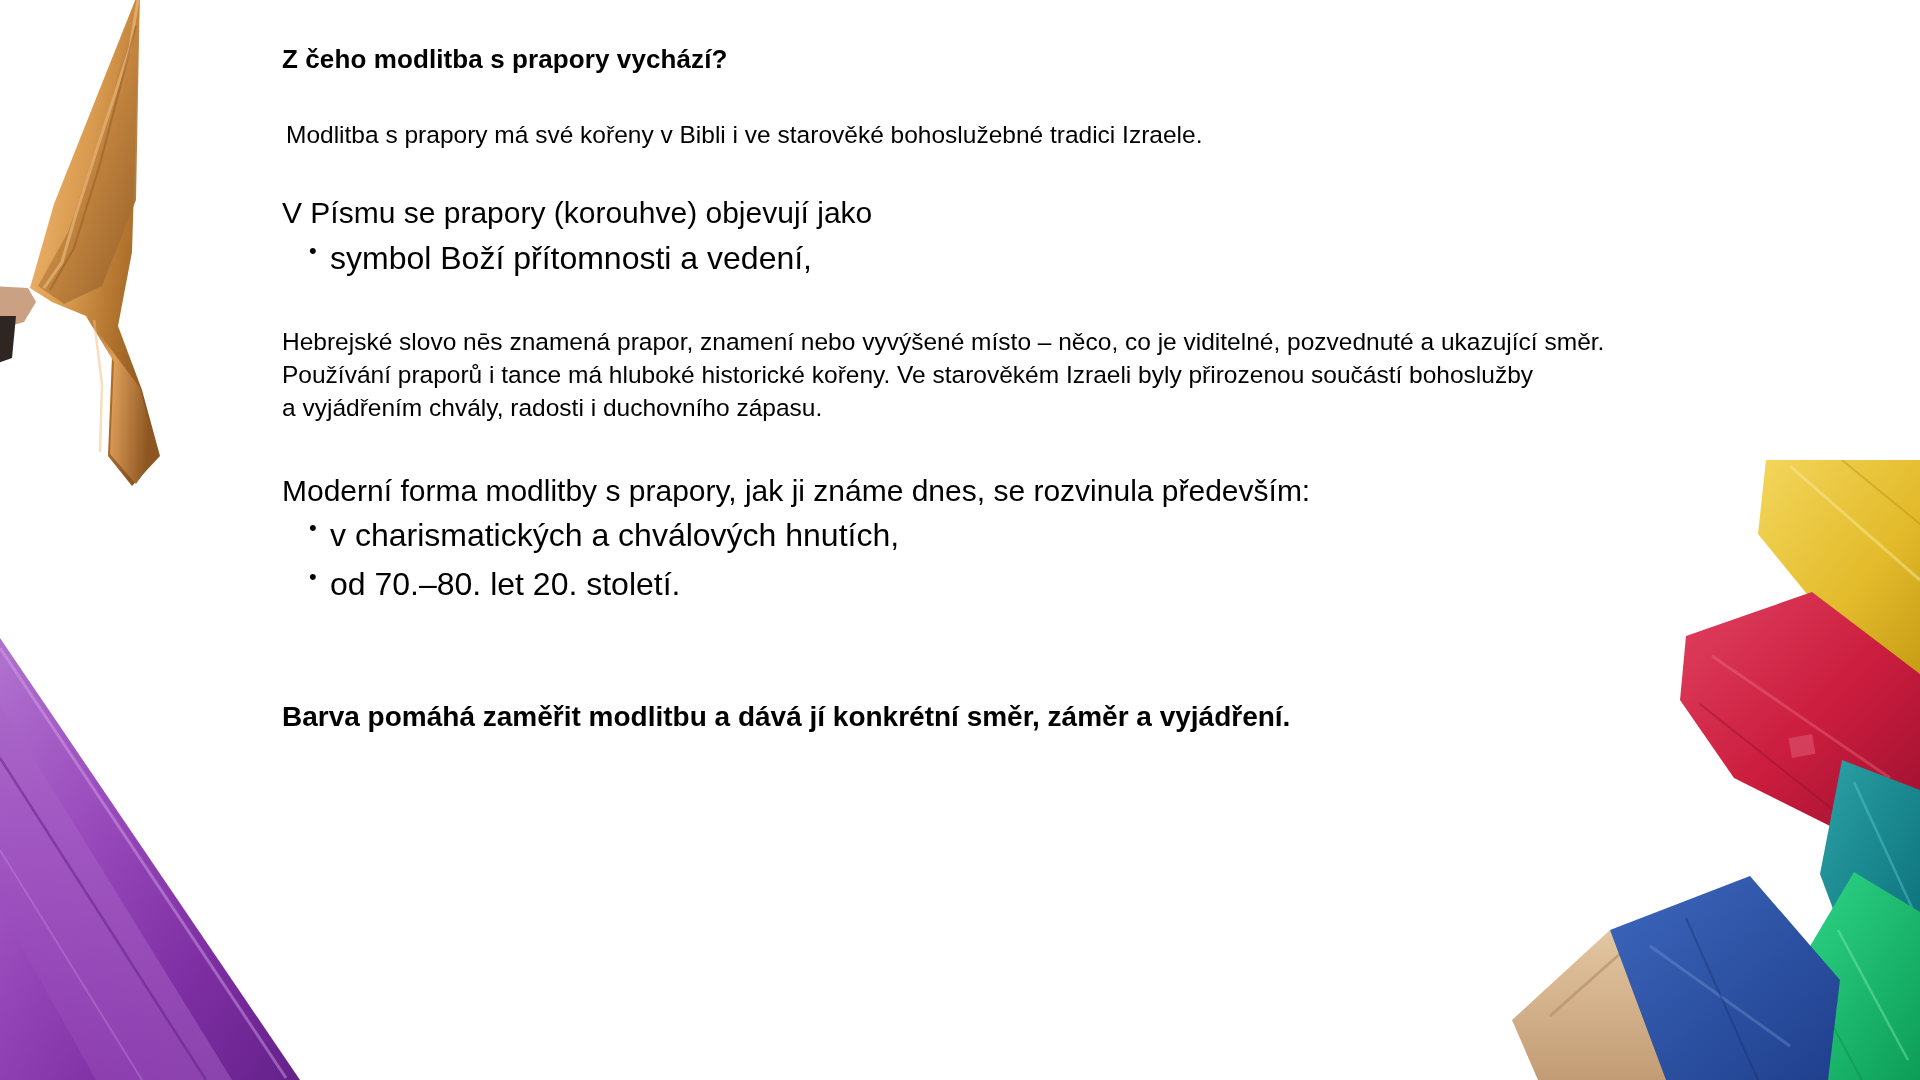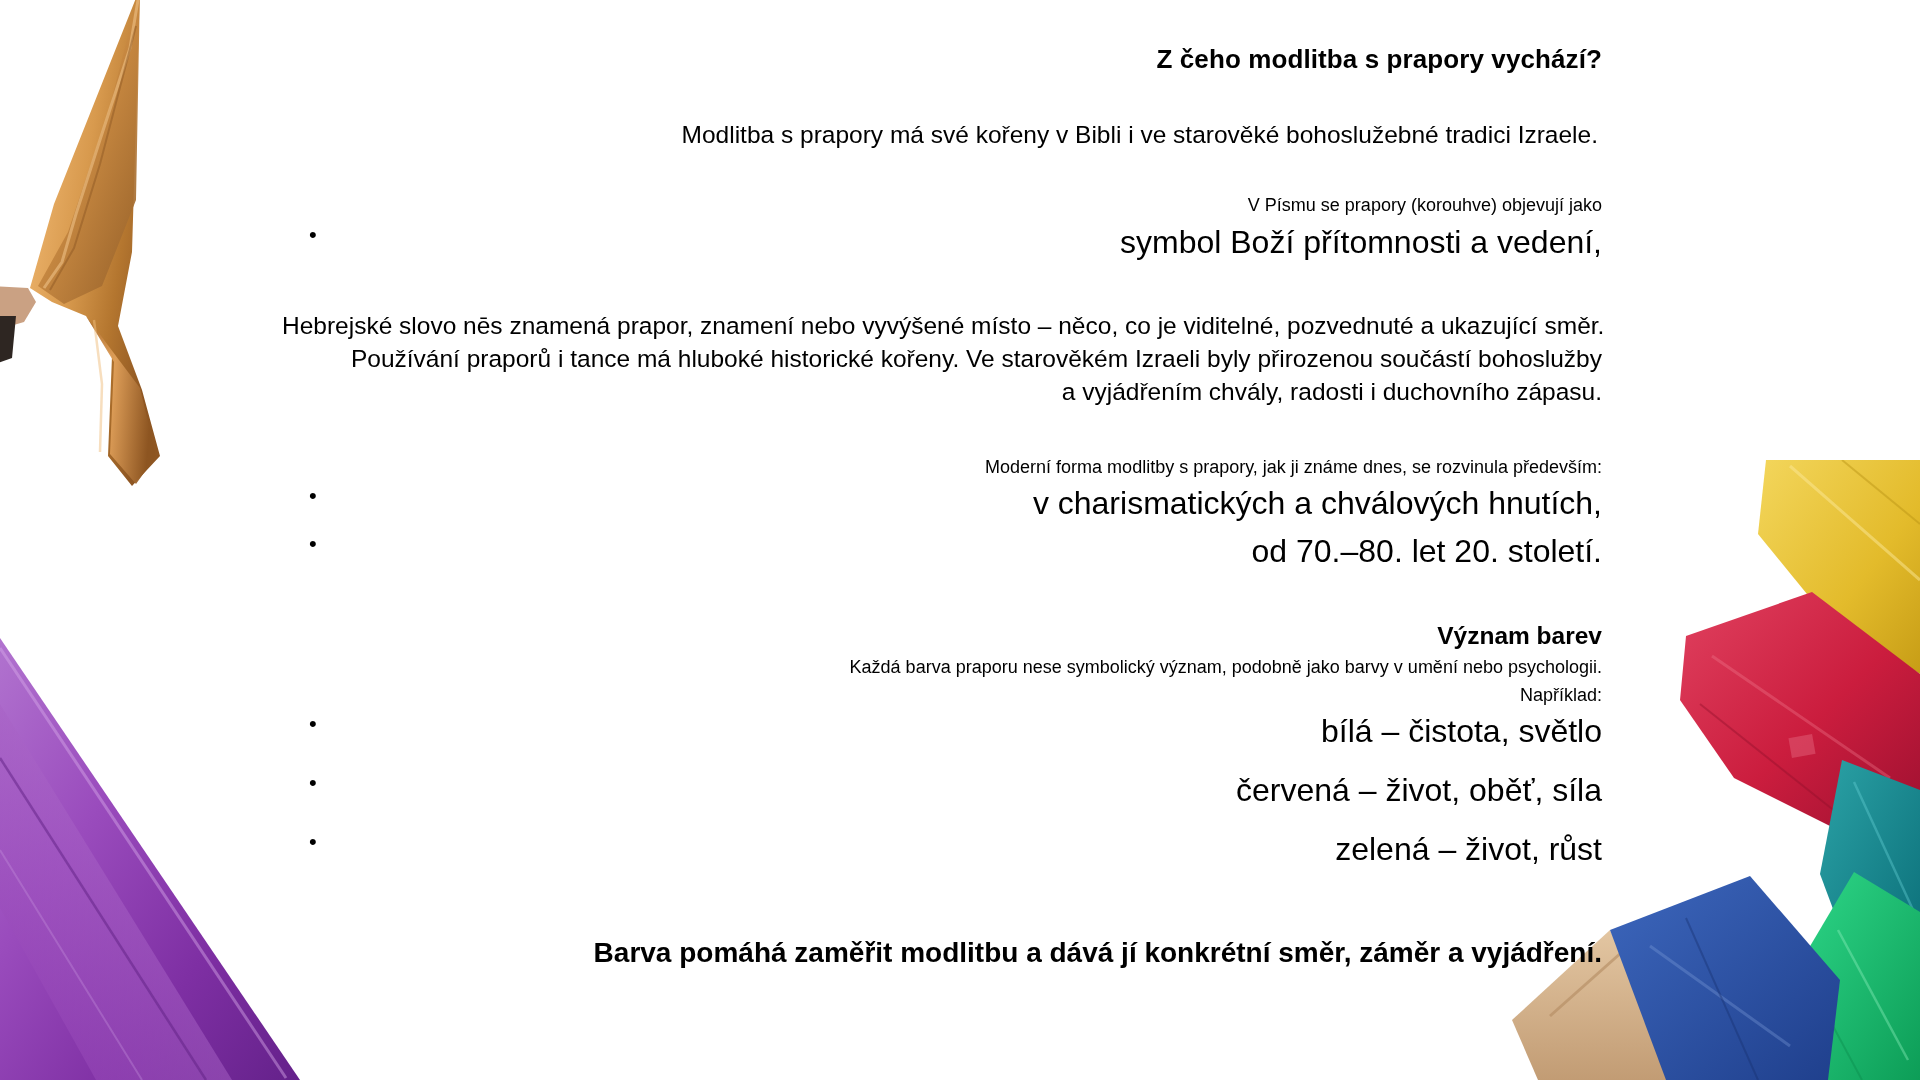--- a/index.html
+++ b/index.html
@@ -54,40 +54,39 @@
   }
   #flag-cluster svg { display: block; width: 100%; height: 100%; }
 
   
 
   #content {
     position: absolute;
     left: 282px;
     top: 42px;
     width: 1320px;
-    text-align: right;
   }
 
   .slide-title {
     font-size: 26px;
     font-weight: bold;
     line-height: 1.32;
     letter-spacing: 0.1px;
     margin: 0 0 42px 0;
   }
 
   .para {
     font-size: 24.5px;
     line-height: 1.35;
     margin: 4px;
     white-space: pre-wrap;
   }
 
   .lead {
-    font-size: 18px;
+    font-size: 30px;
     line-height: 1.35;
     margin: 0 0 3px 0;
   }
 
   ul.bullets {
     list-style: none;
     margin: 0;
     padding: 0;
   }
   ul.bullets li {
@@ -273,29 +272,19 @@
     <div>
       <p class="lead">Moderní forma modlitby s prapory, jak ji známe dnes, se rozvinula především:</p>
       <ul class="bullets">
         <li>v charismatických a chválových hnutích,</li>
         <li>od 70.–80. let 20. století.</li>
       </ul>
     </div>
 
     <div class="gap-lg"></div>
 
-    <div>
-      <p class="subhead">Význam barev</p>
-      <p class="lead">Každá barva praporu nese symbolický význam, podobně jako barvy v umění nebo psychologii.</p>
-      <p class="lead">Například:</p>
-      <ul class="bullets wide">
-        <li>bílá – čistota, světlo</li>
-        <li>červená – život, oběť, síla</li>
-        <li>zelená – život, růst</li>
-      </ul>
-    </div>
 
     <div class="gap-lg"></div>
 
     <p class="closing">Barva pomáhá zaměřit modlitbu a dává jí konkrétní směr, záměr a vyjádření.</p>
 
   </div>
 </div>
 
 </body></html>

